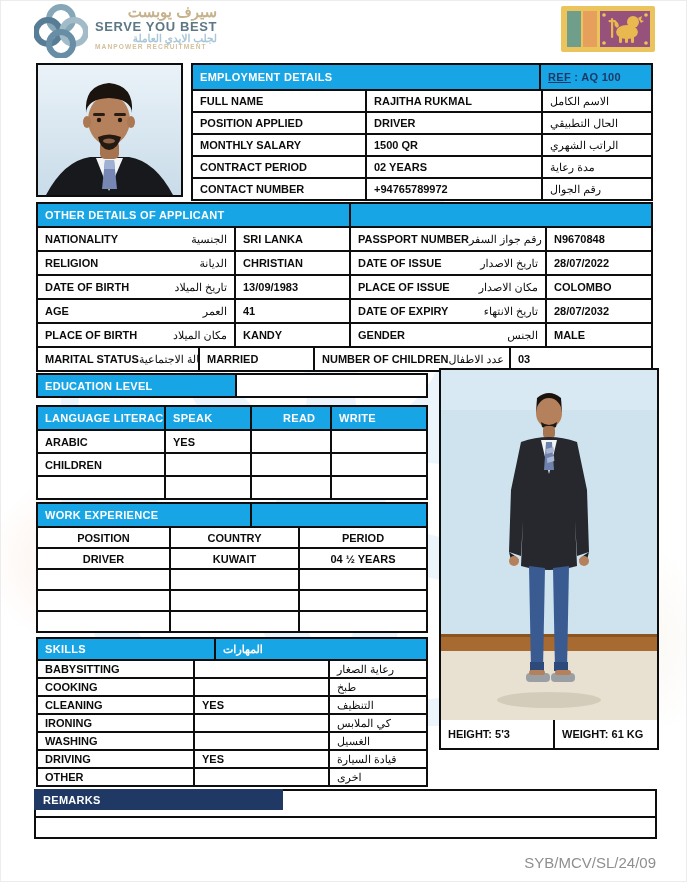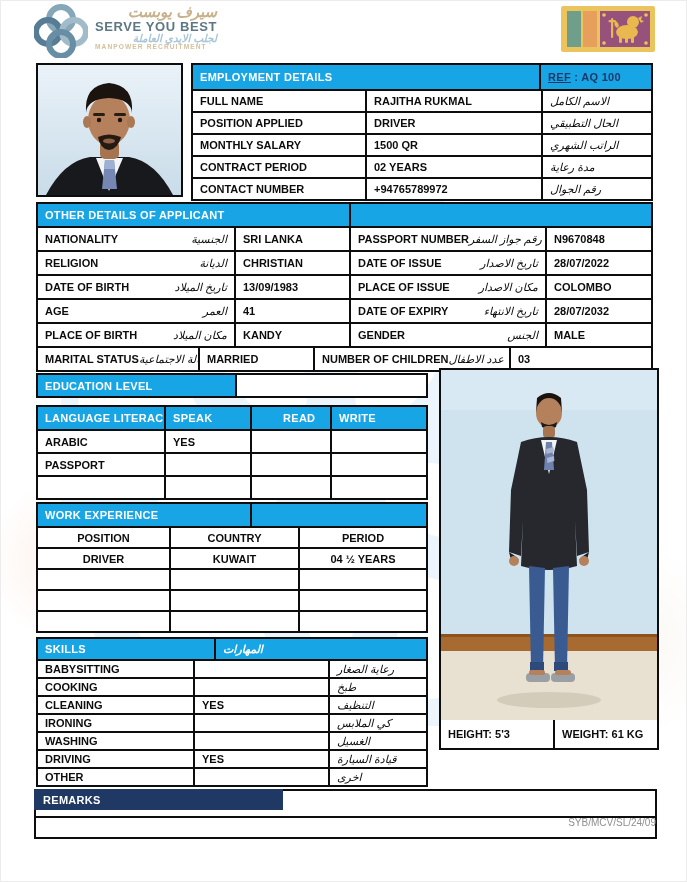--- a/index.html
+++ b/index.html
@@ -23,21 +23,21 @@
 
   
   .tbl { position:absolute; border:2px solid #0d0d0d; background:#fff; }
   .row { display:flex; align-items:stretch; }
   .row + .row { border-top:2px solid #0d0d0d; }
   .cell { flex:0 0 auto; display:flex; align-items:center; padding:0 7px; overflow:hidden; white-space:nowrap; }
   .cell + .cell { border-left:2px solid #0d0d0d; }
   .grow { flex:1 1 auto; }
   .chead { background:#17A5E5; color:#fff; font-weight:bold; font-size:11px; letter-spacing:.3px; }
   .b { font-weight:bold; font-size:11px; }
-  .ar { direction:rtl; font-size:11px;font-style:italic; }
+  .ar { direction:rtl; font-size:11px; }
   .right { justify-content:flex-end; }
   .center { justify-content:center; }
   .split { justify-content:space-between; }
 
   
   .logo-wrap { position:absolute; left:33px; top:3px; display:flex; align-items:flex-start; }
   .logo-text { margin-left:7px; line-height:1.05; }
   .logo-ar-title { font-size:15px; font-weight:bold; color:#c7b28c; }
   .logo-title { font-size:13px; font-weight:bold; color:#5d7884; letter-spacing:.6px; }
   .logo-ar-sub { font-size:10.5px; color:#a9c6d8; font-weight:bold; }
@@ -46,21 +46,21 @@
 
   
   .headshot { position:absolute; left:35px; top:62px; width:147px; height:134px; border:2px solid #0d0d0d; background:#dfe9f1; }
   .fullbody-box { left:438px; top:367px; width:220px; }
   .photo-area { height:350px; background:#cfe3ef; overflow:hidden; }
 
   
   .remarks-head { position:absolute; left:-2px; top:-2px; width:249px; height:21px; background:#1F3864; color:#fff;
     font-weight:bold; font-size:11px; display:flex; align-items:center; padding:0 9px; letter-spacing:.3px; }
 
-  .footer-ref { position:absolute; right:30px; top:816px; color:#8f8f8f; font-size:10px; }
+  .footer-ref { position:absolute; right:30px; top:853px; color:#8f8f8f; font-size:15px; }
 
   .ref-cell { color:#1F3864; }
   .ref-cell .u { text-decoration:underline; }
 </style>
 </head>
 <body>
 
 <div class="page">
 
   <svg class="watermark" width="540" height="540" viewBox="0 0 540 540">
@@ -269,21 +269,21 @@
         <div class="cell chead" style="width:80px;padding-left:31px;">READ</div>
         <div class="cell chead grow">WRITE</div>
       </div>
       <div class="row" style="height:23px;">
         <div class="cell b" style="width:126px;">ARABIC</div>
         <div class="cell b" style="width:86px;">YES</div>
         <div class="cell b" style="width:80px;"></div>
         <div class="cell b grow"></div>
       </div>
       <div class="row" style="height:23px;">
-        <div class="cell b" style="width:126px;">PASSPORT</div>
+        <div class="cell b" style="width:126px;">CHILDREN</div>
         <div class="cell b" style="width:86px;"></div>
         <div class="cell b" style="width:80px;"></div>
         <div class="cell b grow"></div>
       </div>
       <div class="row" style="height:23px;">
         <div class="cell b" style="width:126px;"></div>
         <div class="cell b" style="width:86px;"></div>
         <div class="cell b" style="width:80px;"></div>
         <div class="cell b grow"></div>
       </div>

